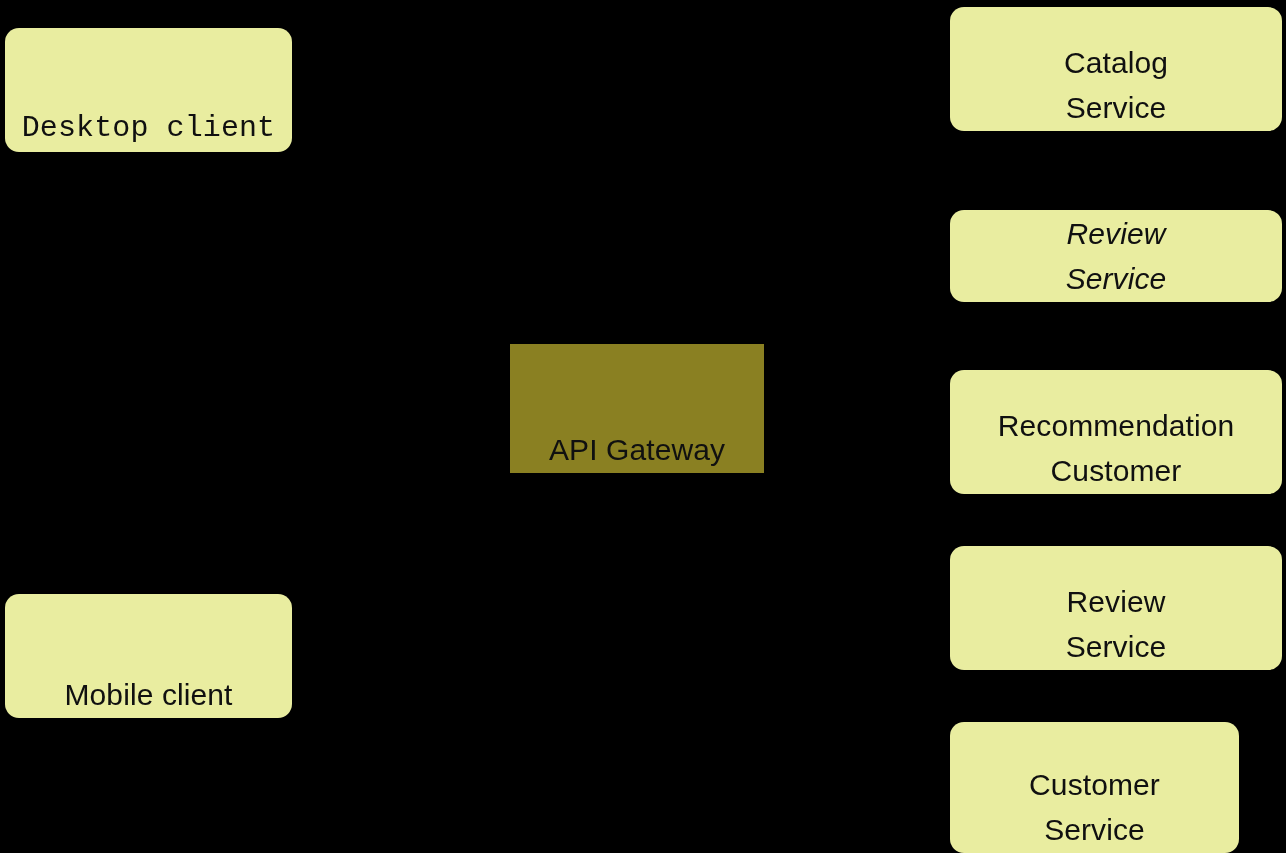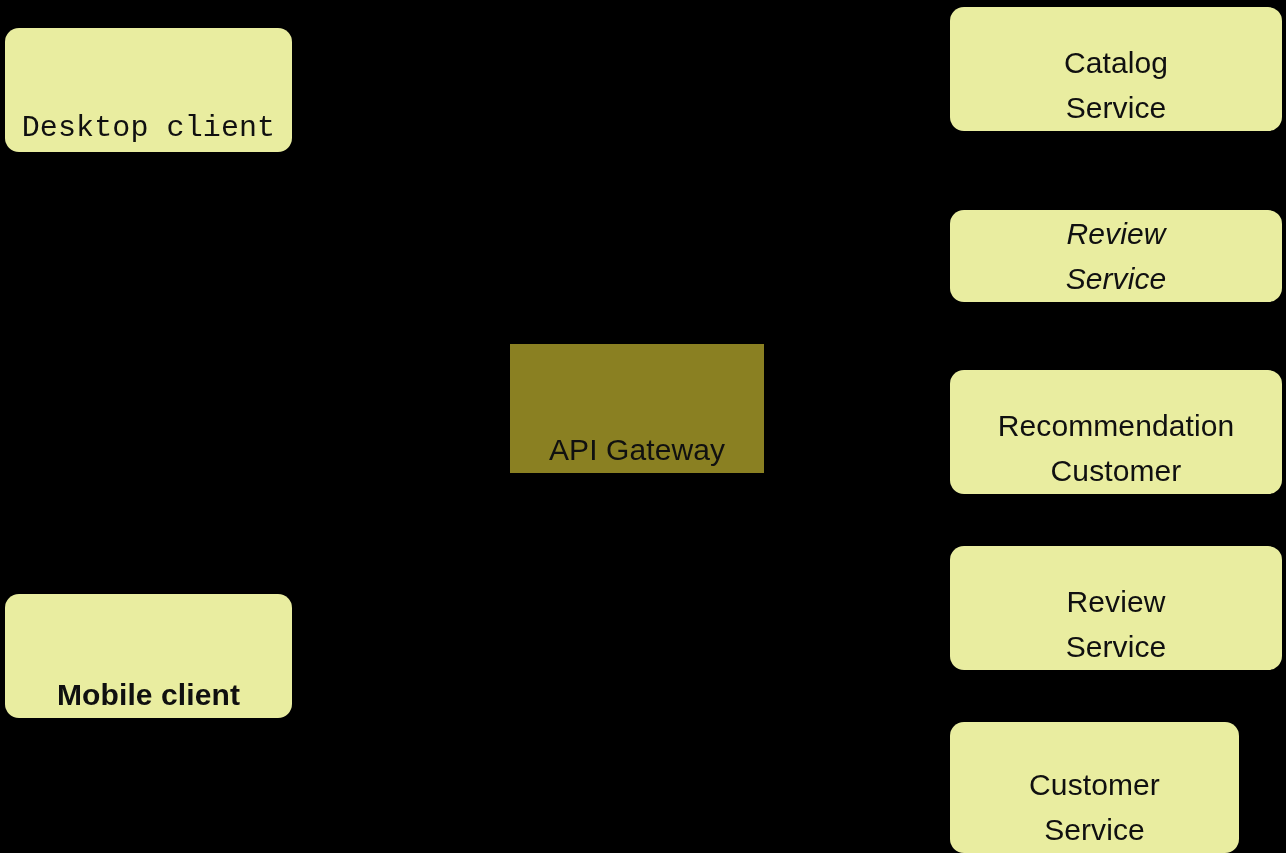--- a/index.html
+++ b/index.html
@@ -48,21 +48,21 @@
 </style>
 </head>
 <body>
 
 <div id="canvas">
 
   <div class="node node-rounded" style="left:5px; top:28px; width:287px; height:124px;font-family:Liberation Mono, monospace;">
     <span class="node-label">Desktop client</span>
   </div>
 
-  <div class="node node-rounded" style="left:5px; top:594px; width:287px; height:124px;font-weight:bold;">
+  <div class="node node-rounded" style="left:5px; top:594px; width:287px; height:124px;">
     <span class="node-label">Mobile client</span>
   </div>
 
   <div class="node node-square" style="left:467px; top:344px; width:254px; height:129px;margin-left:43px;">
     <span class="node-label">API Gateway</span>
   </div>
 
   <div class="node node-rounded" style="left:950px; top:7px; width:332px; height:124px;">
     <span class="node-label">Catalog
 Service</span>

